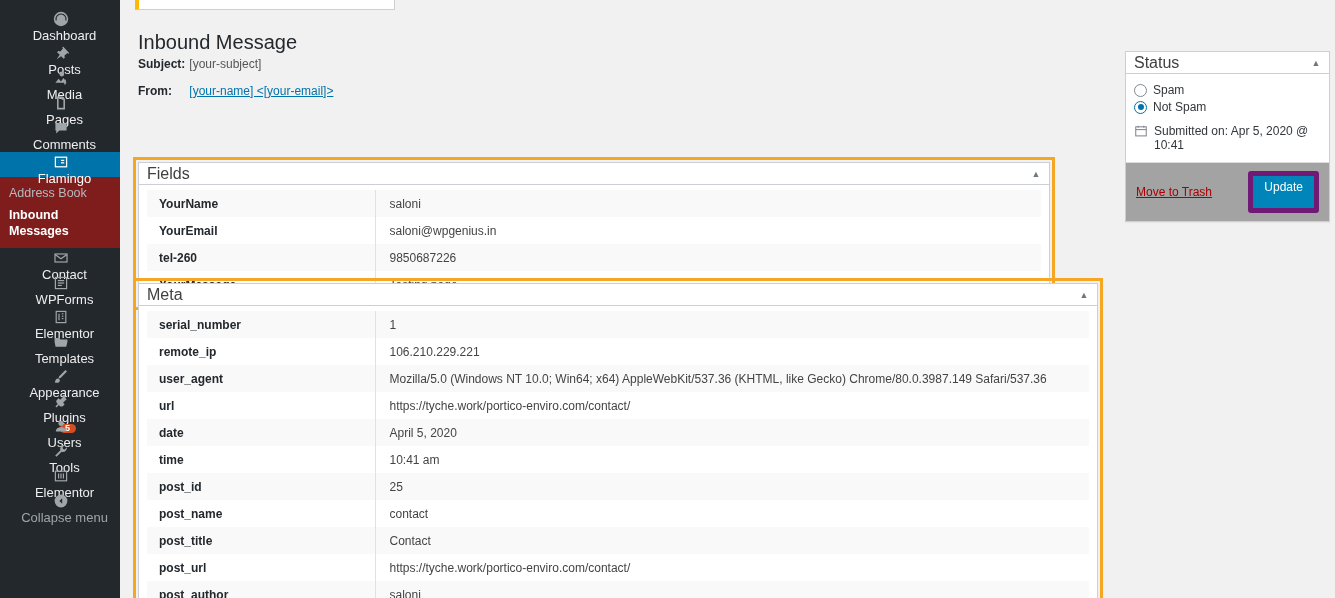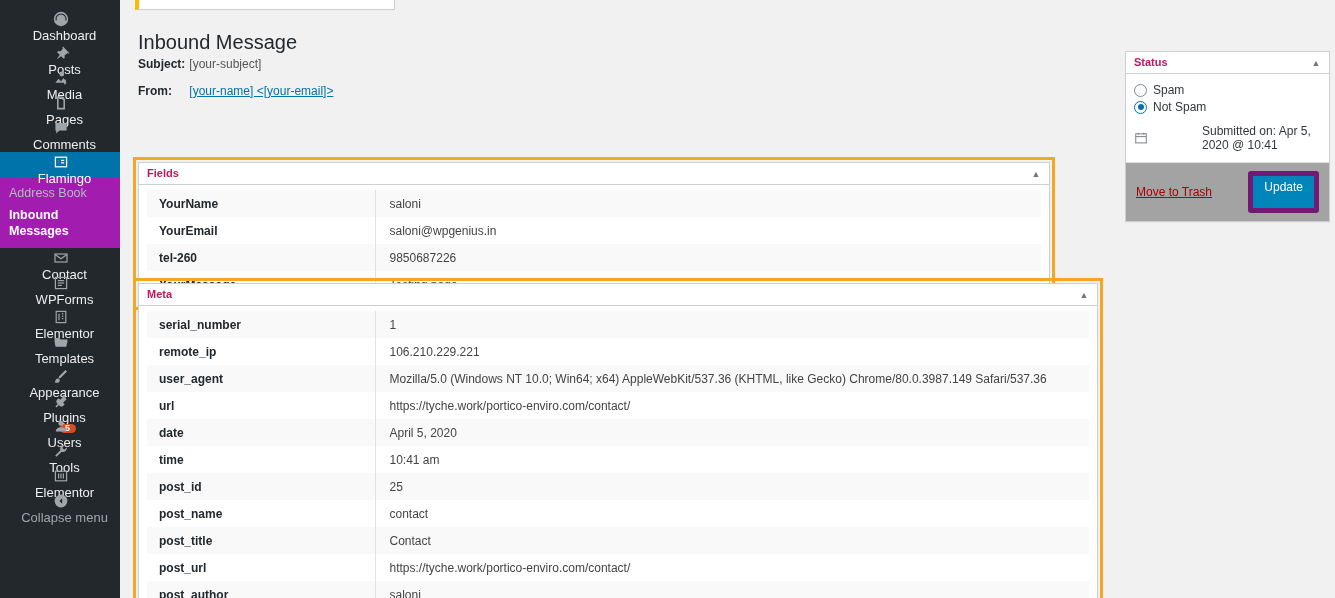--- a/index.html
+++ b/index.html
@@ -50,21 +50,21 @@
     width: 20px; height: 20px;
     margin-right: 7px;
     display: inline-flex; align-items: center; justify-content: center;
     color: #a0a5aa;
     flex: 0 0 20px;
   }
   .menu-item.current .mi-icon { color: #fff; }
   .mi-icon svg { display:block; }
 
   .submenu {
-    background: #a21caf;
+    background: #7f1d1d;
     padding: 5px 0 6px 0;
   }
   .submenu-item {
     display: block;
     padding: 3px 0 3px 9px;
     font-size: 12.5px;
     color: #b4b9be;
     cursor: pointer;
     line-height: 16px;
   }
@@ -139,23 +139,23 @@
   .pb-header {
     position: relative;
     height: 22px;
     border-bottom: 1px solid #ccd0d4;
     display: flex; align-items: center;
     padding: 0 8px;
     cursor: pointer;
     background: #fff;
   }
   .pb-title {
-    font-size: 11px;
-    font-weight: 700;
-    color: #be185d;
+    font-size: 16px;
+    font-weight: 400;
+    color: #404040;
     line-height: 1;
   }
   .pb-toggle {
     position: absolute; right: 6px; top: 50%;
     margin-top: -7px;
     width: 14px; height: 14px;
     display: flex; align-items: center; justify-content: center;
     color: #72777c;
     font-size: 9px;
   }
@@ -211,24 +211,23 @@
   }
   .radio.checked { border-color: #0073aa; }
   .radio.checked::after {
     content: "";
     position: absolute; left: 2.5px; top: 2.5px;
     width: 6px; height: 6px;
     border-radius: 50%;
     background: #0073aa;
   }
   .submitted-row {
-    display: flex; align-items: center;
+    display: flex; align-items: flex-start;
     font-size: 12px; color: #32373c;
     margin-top: 10px;
-    gap: 48px;
   }
   .cal-icon { margin-right: 6px; color: #82878c; display:flex; }
 
   .pb-footer {
     border-top: 1px solid #ddd;
     background: #a3a3a3;
     padding: 8px 10px;
     display: flex; align-items: center; justify-content: space-between;
     min-height: 39px;
   }

